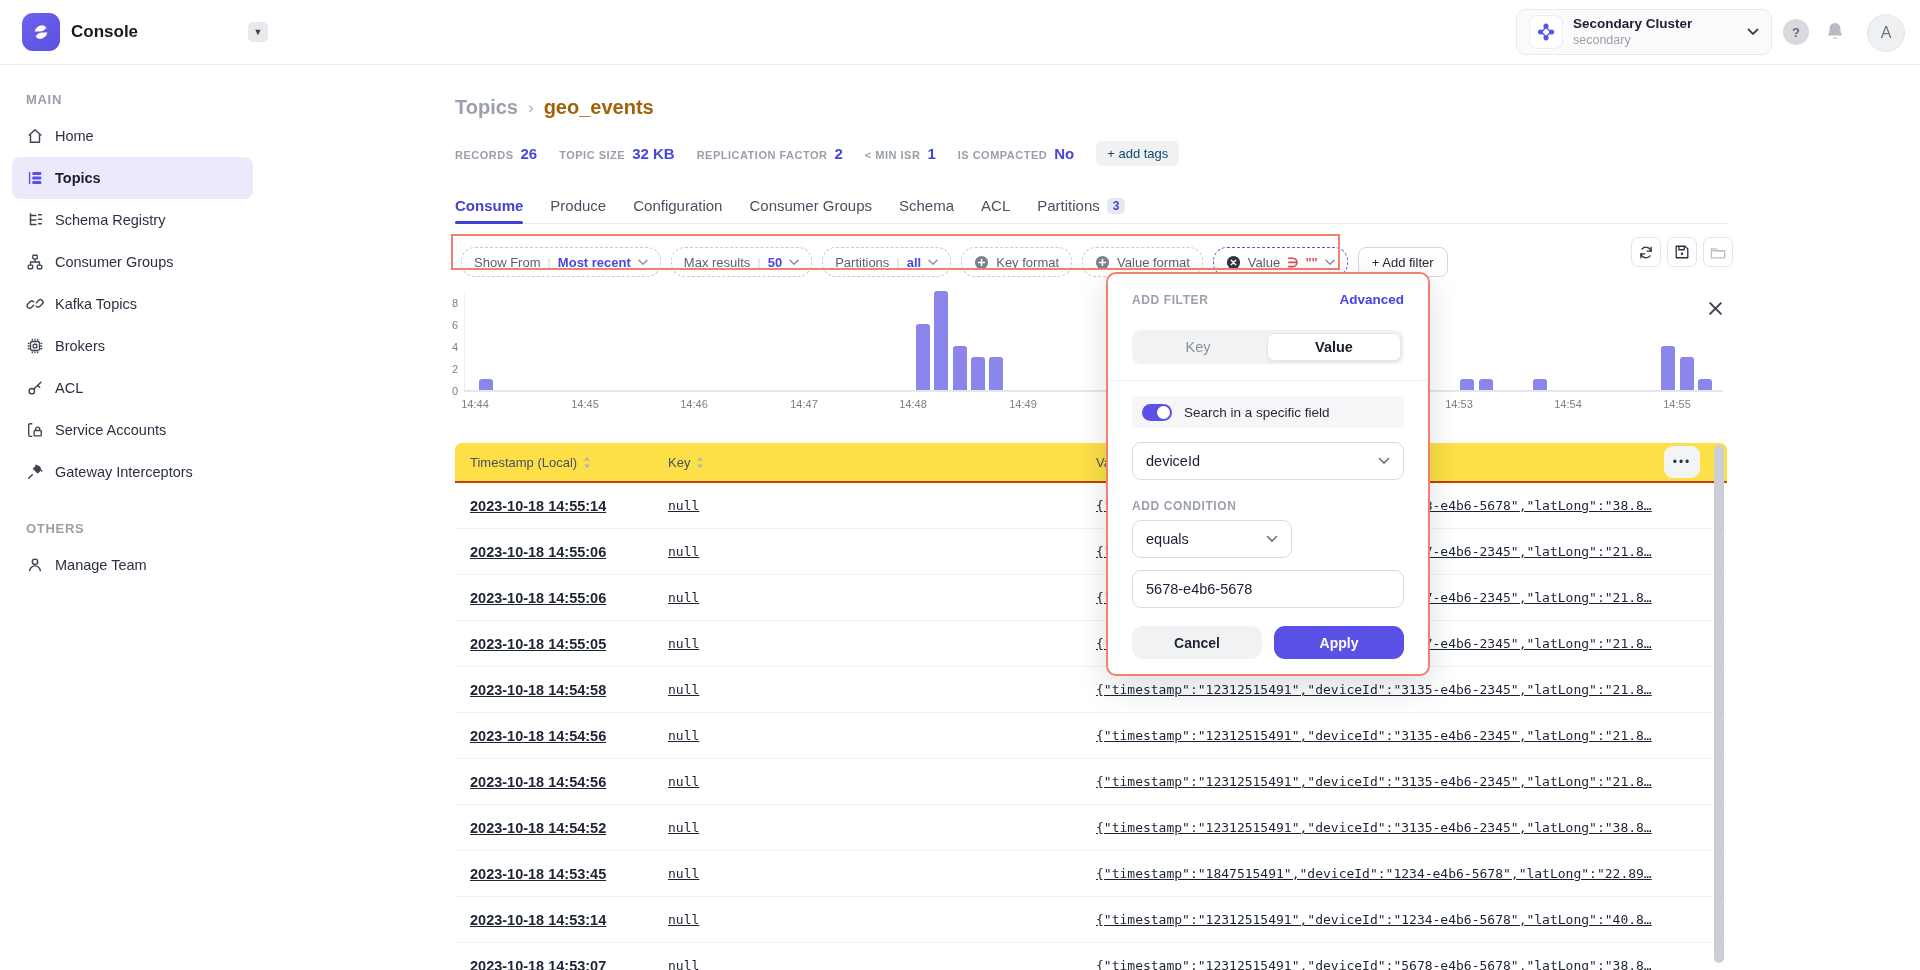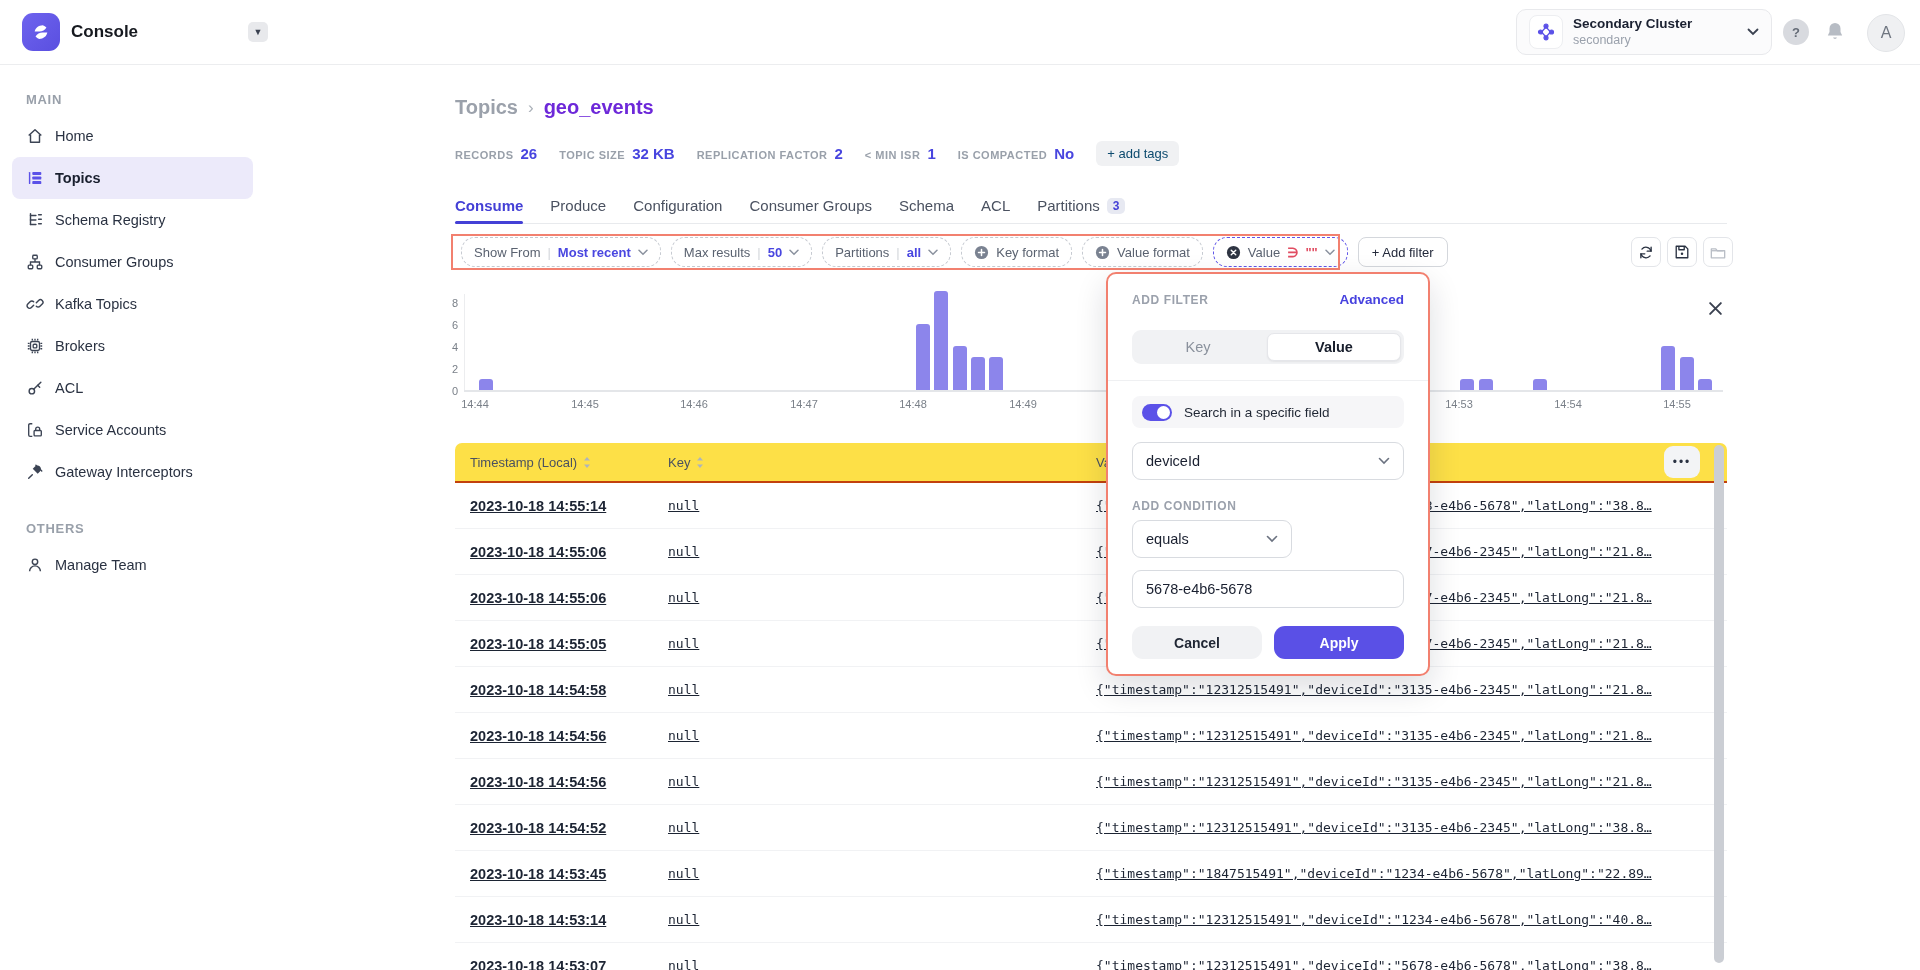--- a/index.html
+++ b/index.html
@@ -30,35 +30,35 @@
   .nav-item .nicon{width:18px;height:18px;color:#3C4454;flex:none;}
   .nav-item.active{background:#ECEAFA;color:#191F2E;font-weight:700;}
   .nav-item.active .nicon{color:#5B51E8;}
   .fab{border:1px solid #ECEDEF;background:#fff;border-radius:50%;width:38px;height:38px;display:flex;align-items:center;justify-content:center;cursor:pointer;box-shadow:0 1px 2px rgba(20,20,40,.04);}
   .version{left:108px;top:946px;font-family:"DejaVu Sans Mono",monospace;font-size:11.5px;color:#A7ACB4;}
 
   
   .breadcrumb{left:455px;top:96px;display:flex;align-items:center;gap:10px;font-size:20px;font-weight:700;}
   .bc-parent{color:#9BA1AB;cursor:pointer;}
   .bc-sep{color:#AAB0B8;font-size:17px;font-weight:400;}
-  .bc-current{color:#6d28d9;}
+  .bc-current{color:#a16207;}
   .stats{left:455px;top:140px;display:flex;align-items:center;gap:22px;height:26px;}
   .stat{display:flex;align-items:baseline;gap:7px;}
   .s-label{font-size:11px;font-weight:700;color:#99A0AA;letter-spacing:.5px;}
   .s-value{font-size:15px;font-weight:700;color:#4845DF;}
   .add-tags{background:#F0F1F3;border:none;border-radius:6px;height:25px;padding:0 11px;font-size:13px;color:#0c4a6e;font-family:inherit;cursor:pointer;}
   .tabs{left:455px;top:190px;width:1272px;height:33px;display:flex;gap:27px;border-bottom:1px solid #E8EAED;}
   .tab{position:relative;display:flex;align-items:center;gap:7px;font-size:15px;color:#4A5160;font-weight:500;cursor:pointer;padding-bottom:2px;}
   .tab.active{color:#4440D6;font-weight:700;}
   .tab.active::after{content:"";position:absolute;left:0;right:0;bottom:-1px;height:3px;border-radius:2px;background:#4440D6;}
   .tab-badge{background:#E7E9F2;color:#4440D6;font-size:12px;font-weight:600;border-radius:5px;padding:2px 6px;line-height:1;}
 
   
   .filter-annot{left:451px;top:234px;width:889px;height:36px;border:2px solid #F2806F;box-sizing:border-box;z-index:24;pointer-events:none;}
-  .chips{left:461px;top:238px;height:28px;display:flex;align-items:center;gap:10px;}
+  .chips{left:461px;top:248px;height:28px;display:flex;align-items:center;gap:10px;}
   .chip{display:flex;align-items:center;gap:7px;height:28px;padding:0 12px;border:1px dashed #C6CAD1;border-radius:14px;background:#fff;font-size:13px;color:#5A6270;cursor:pointer;white-space:nowrap;}
   .chip .pipe{color:#D3D6DB;}
   .chip .cval{color:#4946E0;font-weight:700;}
   .chip.active-filter{border:1.5px dashed #5F55E9;}
   .chip .cop{color:#E14D62;font-weight:700;}
   .add-filter-btn{display:flex;align-items:center;gap:6px;height:30px;padding:0 13px;border:1px solid #D4D7DC;border-radius:8px;background:#fff;font-size:13px;font-weight:500;color:#23293A;font-family:inherit;cursor:pointer;}
   .tool-btn{width:30px;height:30px;border:1px solid #E3E5E9;border-radius:7px;background:#fff;display:flex;align-items:center;justify-content:center;cursor:pointer;top:237px;}
 
   
   .chart{left:432px;top:288px;width:1295px;height:130px;}

